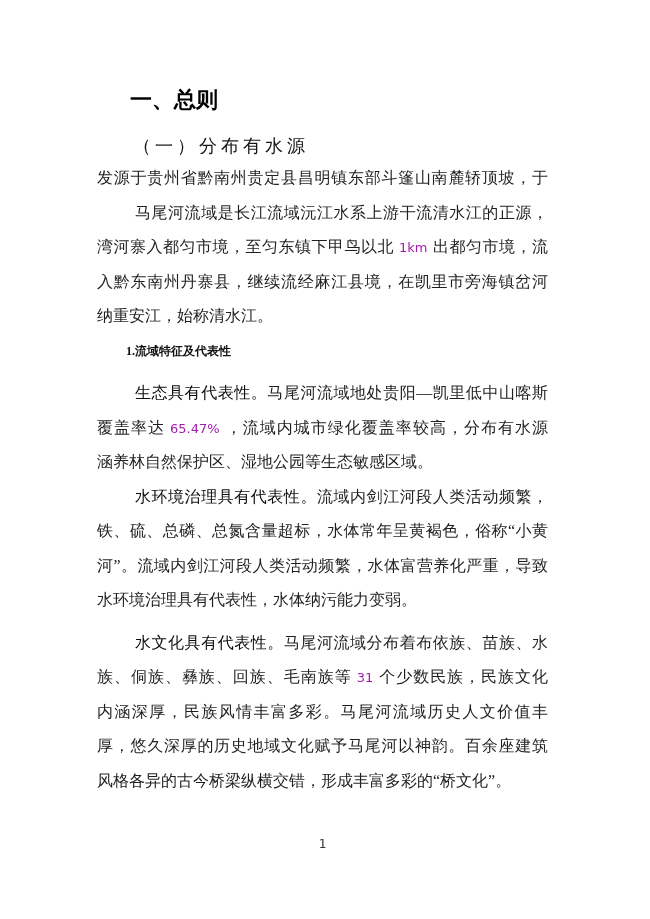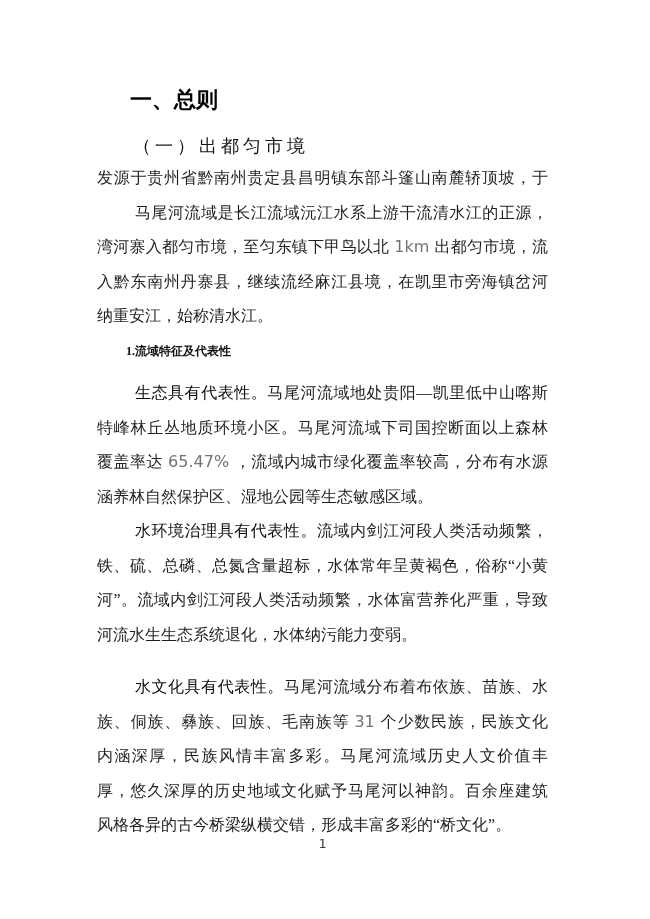--- a/index.html
+++ b/index.html
@@ -36,85 +36,84 @@
   }
   .h3 {
     font-weight: bold;
     font-size: 12px;
     line-height: 34.5px;
     color: #111111;
     margin: 0 0 0 29px;
   }
   .para { margin: 0; }
   .para.gap-lg { margin-top: 8px; }
-  .para.gap-sm { margin-top: 18px; }
+  .para.gap-sm { margin-top: 8px; }
   .line {
     font-size: 16px;
     line-height: 34.5px;
     text-align: justify;
     text-align-last: justify;
     height: 34.5px;
     overflow: visible;
   }
   .line.first { text-indent: 38px; }
   .line.end { text-align-last: left; }
   .lead {
     font-family: "Liberation Sans", sans-serif;
     font-weight: normal;
     color: #0d0d0d;
   }
   .latin {
     font-family: "DejaVu Sans", sans-serif;
-    font-size: 16px;
+    font-size: 13px;
     margin: 0 5px;
-    color: #737373;
+    color: #a21caf;
   }
   .page-number {
     position: absolute;
     left: 97px;
     width: 451px;
     top: 836px;
     text-align: center;
     font-family: "DejaVu Sans Mono", monospace;
     font-size: 13px;
     color: #3c3c3c;
   }
 </style>
 </head>
 <body>
 
 <div class="page">
   <div class="content">
 
     <div class="h1">一、总则</div>
 
-    <div class="h2">（一）出都匀市境</div>
+    <div class="h2">（一）分布有水源</div>
 
     <div class="para">
       <div class="line"><span>发源于贵州省黔南州贵定县昌明镇东部斗篷山南麓轿顶坡，于</span></div>
       <div class="line first"><span>马尾河流域是长江流域沅江水系上游干流清水江的正源，</span></div>
       <div class="line"><span>湾河寨入都匀市境，至匀东镇下甲鸟以北</span><span class="latin">1km</span><span>出都匀市境，流</span></div>
       <div class="line"><span>入黔东南州丹寨县，继续流经麻江县境，在凯里市旁海镇岔河</span></div>
       <div class="line end"><span>纳重安江，始称清水江。</span></div>
     </div>
 
     <div class="h3">1.流域特征及代表性</div>
 
     <div class="para gap-lg">
       <div class="line first"><span class="lead">生态具有代表性。</span><span>马尾河流域地处贵阳—凯里低中山喀斯</span></div>
-      <div class="line"><span>特峰林丘丛地质环境小区。马尾河流域下司国控断面以上森林</span></div>
       <div class="line"><span>覆盖率达</span><span class="latin">65.47%</span><span>，流域内城市绿化覆盖率较高，分布有水源</span></div>
       <div class="line end"><span>涵养林自然保护区、湿地公园等生态敏感区域。</span></div>
     </div>
 
     <div class="para">
       <div class="line first"><span class="lead">水环境治理具有代表性。</span><span>流域内剑江河段人类活动频繁，</span></div>
       <div class="line"><span>铁、硫、总磷、总氮含量超标，水体常年呈黄褐色，俗称“小黄</span></div>
       <div class="line"><span>河”。流域内剑江河段人类活动频繁，水体富营养化严重，导致</span></div>
-      <div class="line end"><span>河流水生生态系统退化，水体纳污能力变弱。</span></div>
+      <div class="line end"><span>水环境治理具有代表性，水体纳污能力变弱。</span></div>
     </div>
 
     <div class="para gap-sm">
       <div class="line first"><span class="lead">水文化具有代表性。</span><span>马尾河流域分布着布依族、苗族、水</span></div>
       <div class="line"><span>族、侗族、彝族、回族、毛南族等</span><span class="latin">31</span><span>个少数民族，民族文化</span></div>
       <div class="line"><span>内涵深厚，民族风情丰富多彩。马尾河流域历史人文价值丰</span></div>
       <div class="line"><span>厚，悠久深厚的历史地域文化赋予马尾河以神韵。百余座建筑</span></div>
       <div class="line end"><span>风格各异的古今桥梁纵横交错，形成丰富多彩的“桥文化”。</span></div>
     </div>
 

